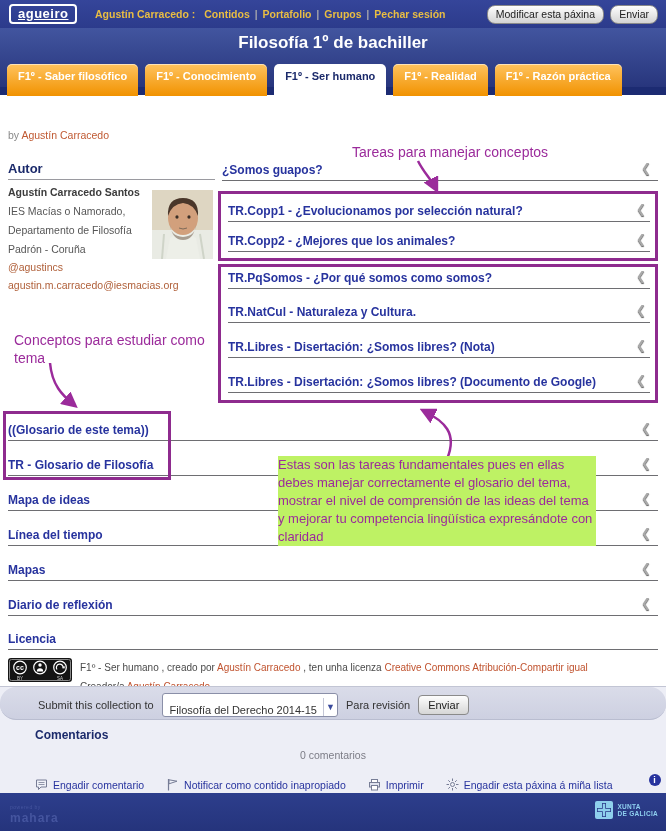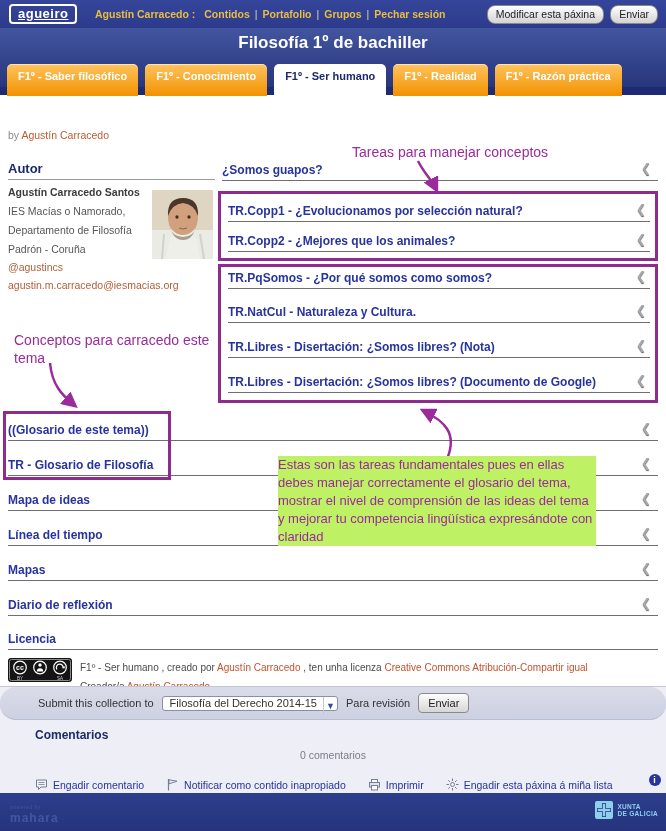--- a/index.html
+++ b/index.html
@@ -48,21 +48,21 @@
   .arrowlayer{position:absolute;top:0;left:0;width:666px;height:591px;z-index:5;pointer-events:none;}
 
   
   .lic-text{position:absolute;font-size:10px;color:#4a4a4a;white-space:nowrap;}
   .lic-text a{color:#c0532f;text-decoration:none;}
 
   
   .bottom-panel{position:absolute;top:686px;left:0;width:666px;height:107px;background:#edeef6;border-top:1px solid #c2c5d4;}
   .submit-bar{position:absolute;top:0;left:0;width:666px;height:33px;background:linear-gradient(#dadce9,#cdd0e1);border-bottom:1px solid #b9bdd0;border-radius:16px;}
   .submit-row{position:absolute;left:38px;top:6px;display:flex;align-items:center;gap:8px;font-size:11px;color:#333;}
-  .select{display:flex;align-items:flex-start;height:15px;background:#fff;border:1px solid #8a8fa8;border-radius:3px;padding-left:7px;font-size:11px;color:#333;cursor:pointer;}
+  .select{display:flex;align-items:flex-end;height:24px;background:#fff;border:1px solid #8a8fa8;border-radius:3px;padding-left:7px;font-size:11px;color:#333;cursor:pointer;}
   .select .val{margin-right:6px;white-space:nowrap;}
   .select .arr{width:14px;height:18px;border-left:1px solid #c4c7d6;color:#3a4a9c;font-size:9px;text-align:center;line-height:18px;}
   .gbtn{height:20px;line-height:18px;padding:0 9px;font-size:11px;color:#222;background:linear-gradient(#fdfdfd,#d6d6d6);
         border:1px solid #8a8a8a;border-radius:4px;cursor:pointer;}
   .c-head{position:absolute;left:35px;top:41px;font-size:12px;font-weight:bold;color:#1b2a6b;}
   .c-count{position:absolute;left:0;top:62px;width:666px;text-align:center;font-size:10.5px;color:#7c7c86;}
   .c-actions{position:absolute;left:35px;top:82px;display:flex;align-items:center;gap:22px;font-size:10.5px;}
   .c-actions .act{display:flex;align-items:center;gap:5px;color:#27339e;text-decoration:none;cursor:pointer;white-space:nowrap;margin-top:9px;}
   .info-dot{width:12px;height:12px;border-radius:50%;background:#27339e;color:#fff;font-size:9px;font-weight:bold;
             text-align:center;line-height:12px;cursor:pointer;}
@@ -206,21 +206,21 @@
       <text x="52" y="21.5" font-size="4.5" fill="#cfcfcf" text-anchor="middle" font-family="Liberation Sans, sans-serif">SA</text>
     </svg>
     <div class="lic-text" style="left:80px;top:539px;">
       <span>F1º - Ser humano , creado por </span><a>Agustín Carracedo</a><span> , ten unha licenza </span><a>Creative Commons Atribución-Compartir igual</a>
     </div>
     <div class="lic-text" style="left:80px;top:558px;">
       <span>Creador/a </span><a>Agustín Carracedo.</a>
     </div>
 
     <div class="annot" style="left:352px;top:20px;">Tareas para manejar conceptos</div>
-    <div class="annot" style="left:14px;top:208px;width:200px;">Conceptos para carracedo este tema</div>
+    <div class="annot" style="left:14px;top:208px;width:200px;">Conceptos para estudiar como tema</div>
     <div class="annot para" style="left:278px;top:333px;">Estas son las tareas fundamentales pues en ellas debes manejar correctamente el glosario del tema, mostrar el nivel de comprensión de las ideas del tema y mejorar tu competencia lingüística expresándote con claridad</div>
 
     <svg class="arrowlayer" viewBox="0 0 666 591">
       <defs>
         <marker id="ah" viewBox="0 0 10 10" refX="7" refY="5" markerWidth="6.5" markerHeight="6.5" orient="auto-start-reverse">
           <path d="M0,0 L10,5 L0,10 Z" fill="#9b2b9b"></path>
         </marker>
       </defs>
       <path d="M418,38 C424,50 431,56 436,66" fill="none" stroke="#9b2b9b" stroke-width="2.5" marker-end="url(#ah)"></path>
       <path d="M50,240 C52,262 62,272 74,282" fill="none" stroke="#9b2b9b" stroke-width="2.5" marker-end="url(#ah)"></path>

